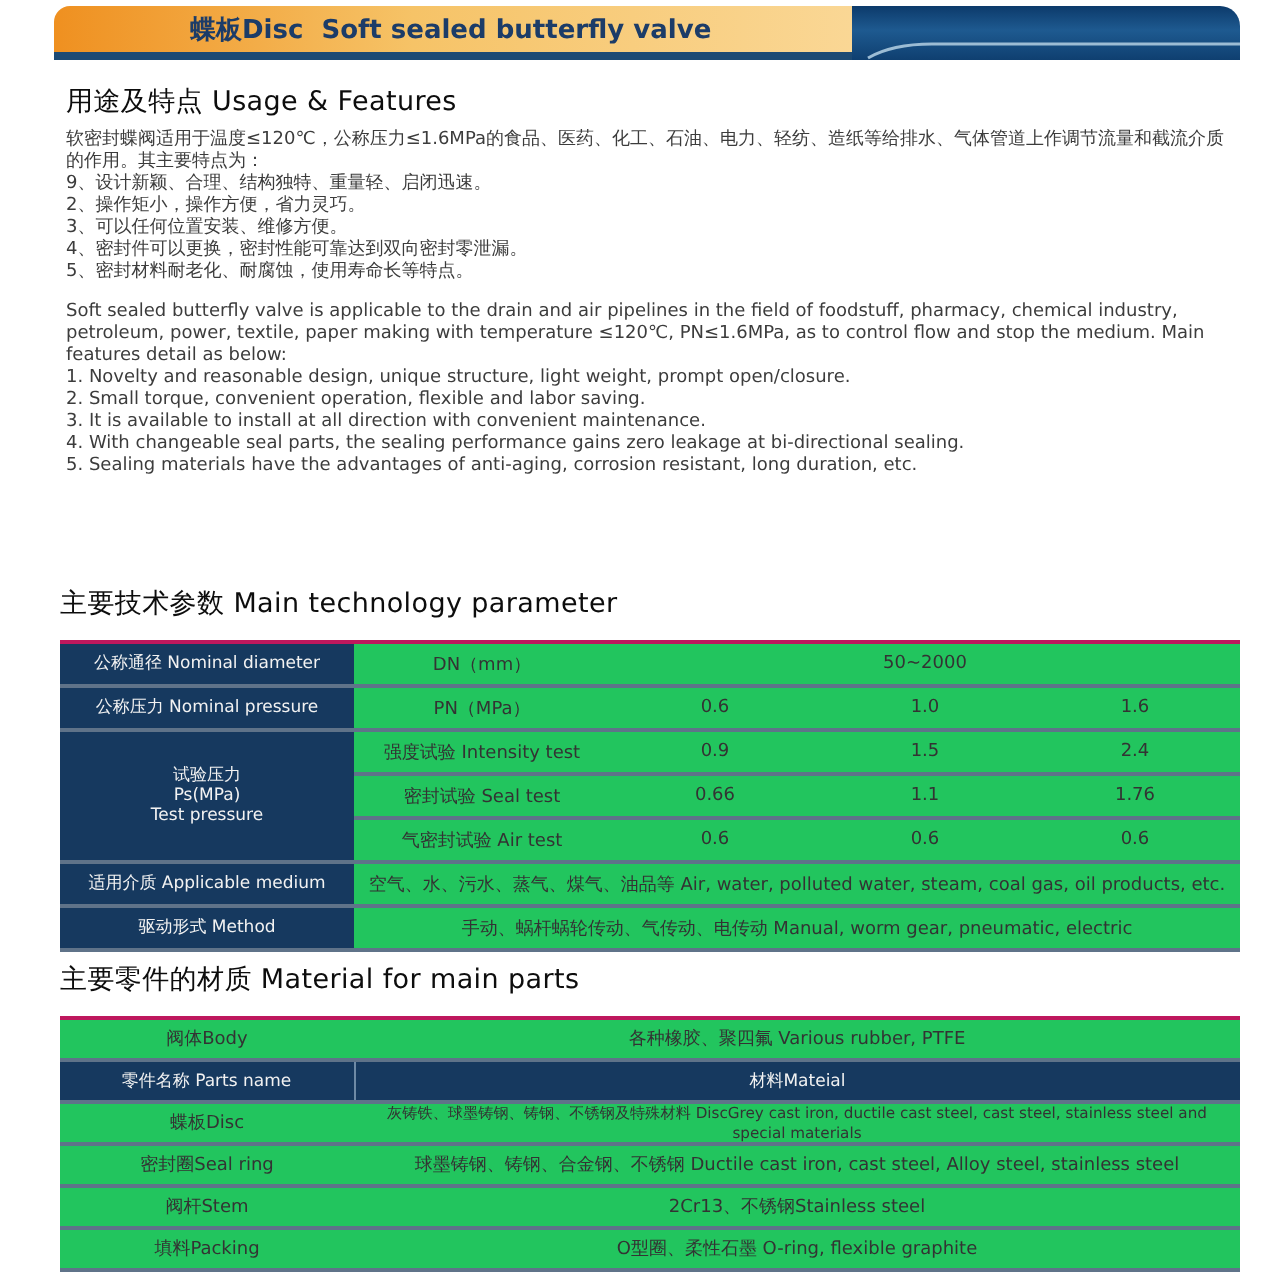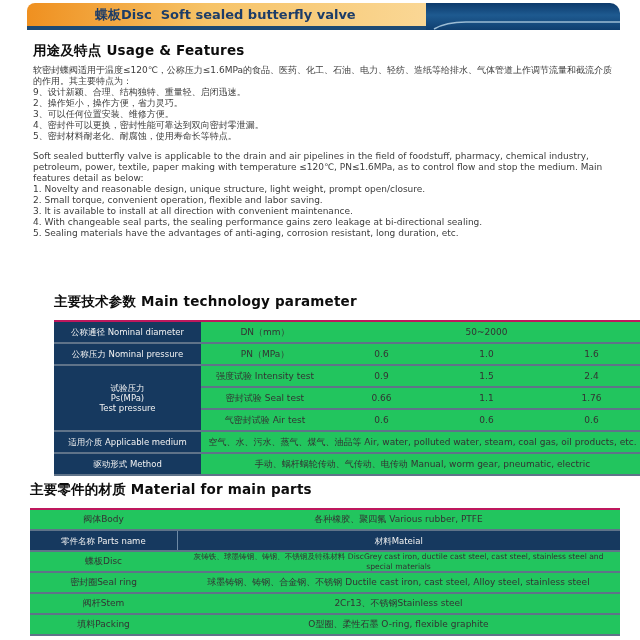--- a/index.html
+++ b/index.html
@@ -21,28 +21,28 @@
     background:linear-gradient(180deg,#0c3a6b 0%,#1e5a90 45%,#0f3f70 100%);
     border-radius:0 10px 0 0;
   }
   .banner-navy svg{position:absolute;left:0;top:0;}
   .banner-title{
     margin-left:68px;font-size:13px;font-weight:bold;color:#1c3c68;white-space:nowrap;
   }
   .banner-title .en{margin-left:9px;}
   
   .section-heading{
-    font-size:13.5px;font-weight:bold;color:#0d0d0d;letter-spacing:0.2px;
+    font-size:13.5px;font-weight:normal;color:#0d0d0d;letter-spacing:0.2px;
   }
   .usage-section{position:absolute;left:33px;top:42px;width:582px;}
   .body-text{font-size:9px;line-height:11px;color:#3c3c3c;}
   .zh-intro{margin-top:5px;}
   .en-block{margin-top:9px;}
   
-  .tech-section{position:absolute;left:30px;top:293px;width:474px;margin-left:24px;}
+  .tech-section{position:absolute;left:30px;top:293px;width:474px;}
   .materials-section{position:absolute;left:30px;top:481px;width:578px;}
   table{
     border-collapse:collapse;width:590px;table-layout:fixed;margin-top:9px;
   }
   td{
     border-top:2px solid #be185d;border-bottom:2px solid #5f7389;
     text-align:center;vertical-align:middle;padding:0 3px;
   }
   .tech-table td{height:20px;}
   .materials-table td{height:19px;}

